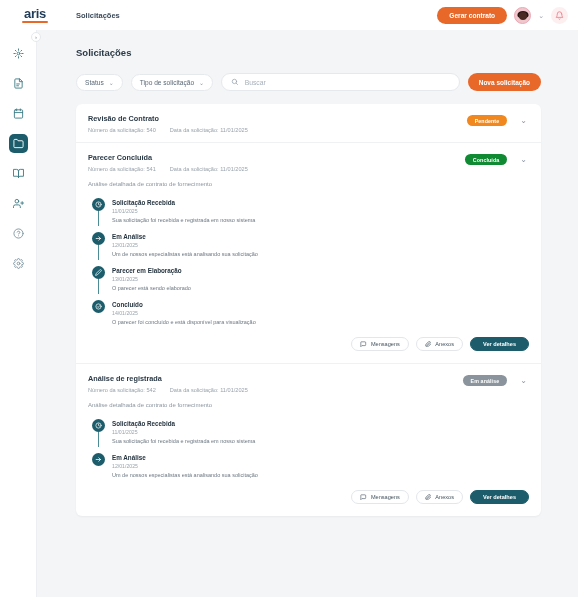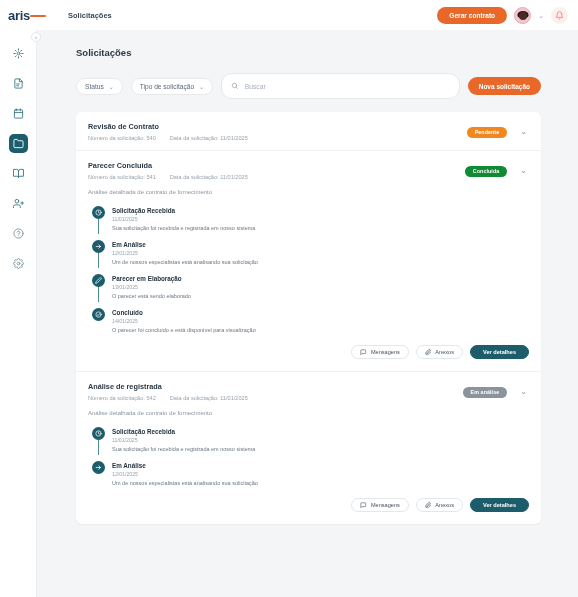--- a/index.html
+++ b/index.html
@@ -11,21 +11,21 @@
   }
   body { position: relative; }
 
   
   .topbar {
     position: absolute; top: 0; left: 0; width: 578px; height: 30px;
     background: #ffffff;
     display: flex; align-items: center;
     z-index: 20;
   }
-  .logo-wrap { width: 38px; display: flex; flex-direction: row; align-items: center; margin-left: 8px; }
+  .logo-wrap { width: 38px; display: flex; flex-direction: column; align-items: center; margin-left: 16px; }
   .logo-text {
     font-size: 13px; font-weight: bold; color: #1f3b57; letter-spacing: -0.3px;
     line-height: 13px;
   }
   .logo-underline { width: 26px; height: 2px; background: #e8682a; margin-top: 1px; border-radius: 1px; }
   .topbar-title {
     margin-left: 22px; font-size: 7.5px; color: #3b4a5a; font-weight: 600;
   }
   .topbar-right {
     margin-left: auto; display: flex; align-items: center; gap: 7px; padding-right: 10px;
@@ -94,21 +94,21 @@
     margin: 15px 0 0 39px; padding-right: 37px;
   }
   .filter-pill {
     background: #fff; border: 1px solid #e6e9ec; border-radius: 11px;
     height: 17px; padding: 0 8px;
     display: flex; align-items: center; gap: 5px;
     font-size: 6.6px; color: #5b6876; cursor: pointer; white-space: nowrap;
   }
   .search-box {
     flex: 1; background: #fff; border: 1px solid #e6e9ec; border-radius: 11px;
-    height: 26px; display: flex; align-items: center; gap: 6px; padding: 0 9px;
+    height: 18px; display: flex; align-items: center; gap: 6px; padding: 0 9px;
     min-width: 0;
   }
   .search-box input {
     border: none; outline: none; flex: 1; min-width: 0;
     font-size: 6.8px; color: #5b6876;
     font-family: "Liberation Sans", sans-serif; background: transparent;
   }
   .search-box input::placeholder { color: #a7b0ba; }
   .btn-nova {
     background: #e8682a; color: #fff; border: none; border-radius: 10px;
@@ -120,21 +120,21 @@
   
   .list-shell {
     background: #ffffff; border-radius: 6px;
     margin: 13px 37px 0 39px;
     box-shadow: 0 1px 2px rgba(20,30,45,0.05);
     overflow: hidden;
   }
   .req-card { padding: 0; }
   .req-card + .req-card { border-top: 1px solid #f0f1f3; }
   .req-head {
-    display: flex; align-items: center;
+    display: flex; align-items: flex-start;
     padding: 10px 12px 9px 12px;
     cursor: pointer;
   }
   .req-head-left { flex: 1; min-width: 0; }
   .req-title { font-size: 7.3px; font-weight: bold; color: #2b3a47; }
   .req-meta { display: flex; gap: 14px; margin-top: 4px; }
   .req-meta span { font-size: 5.6px; color: #99a3ad; }
   .req-head-right { display: flex; align-items: center; gap: 11px; padding-top: 1px; }
   .badge {
     border-radius: 8px; padding: 2.5px 8px; font-size: 5.3px;

